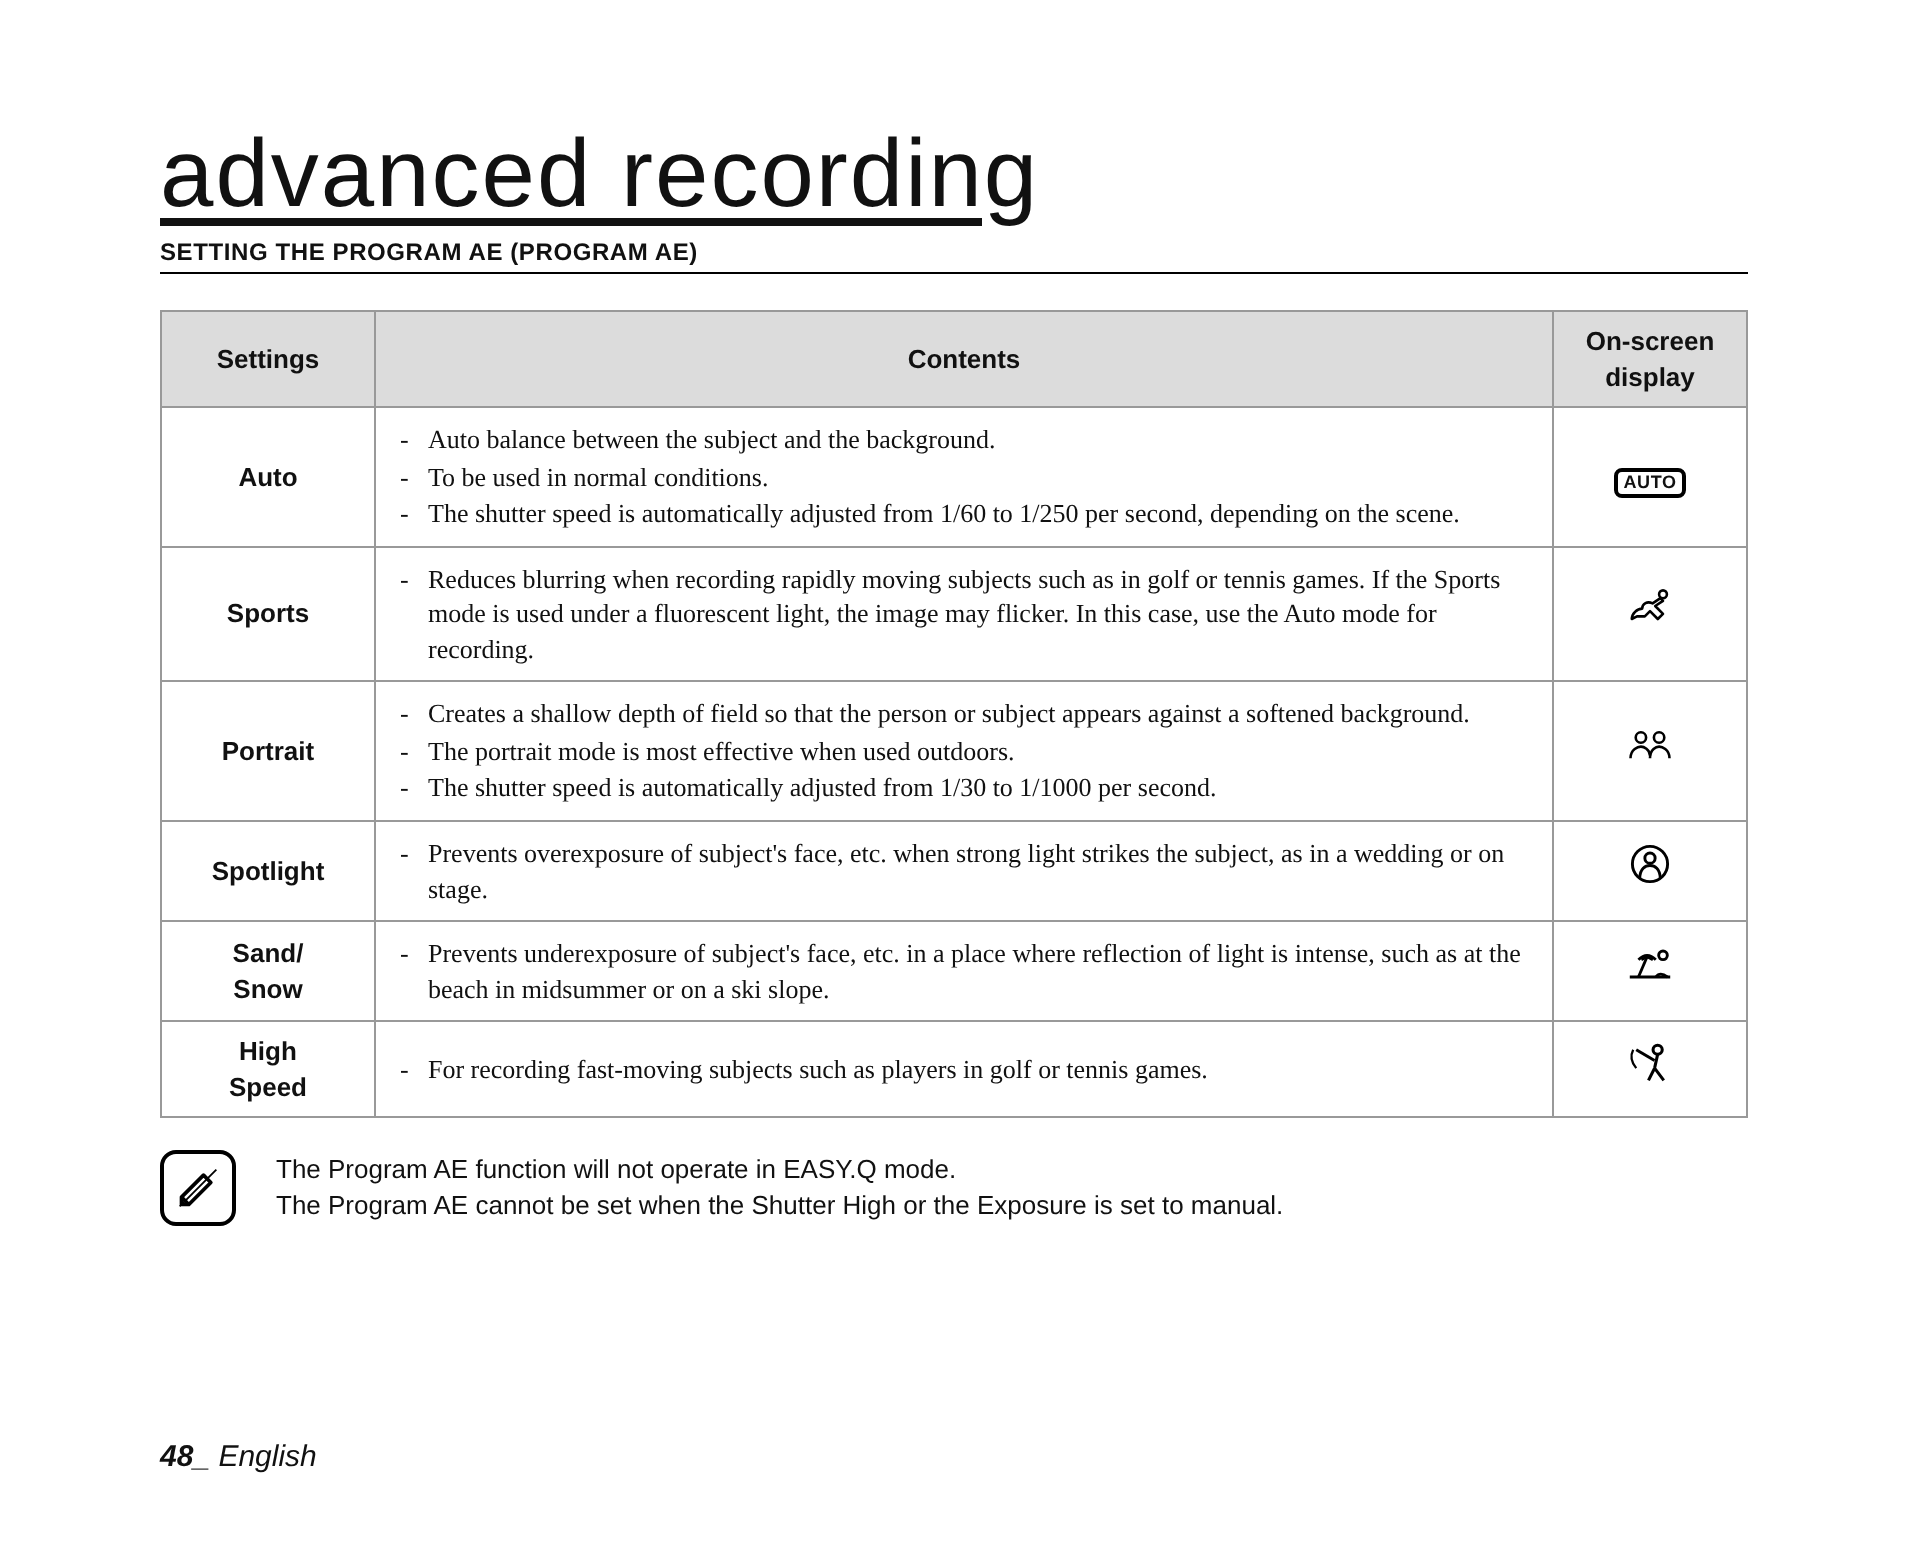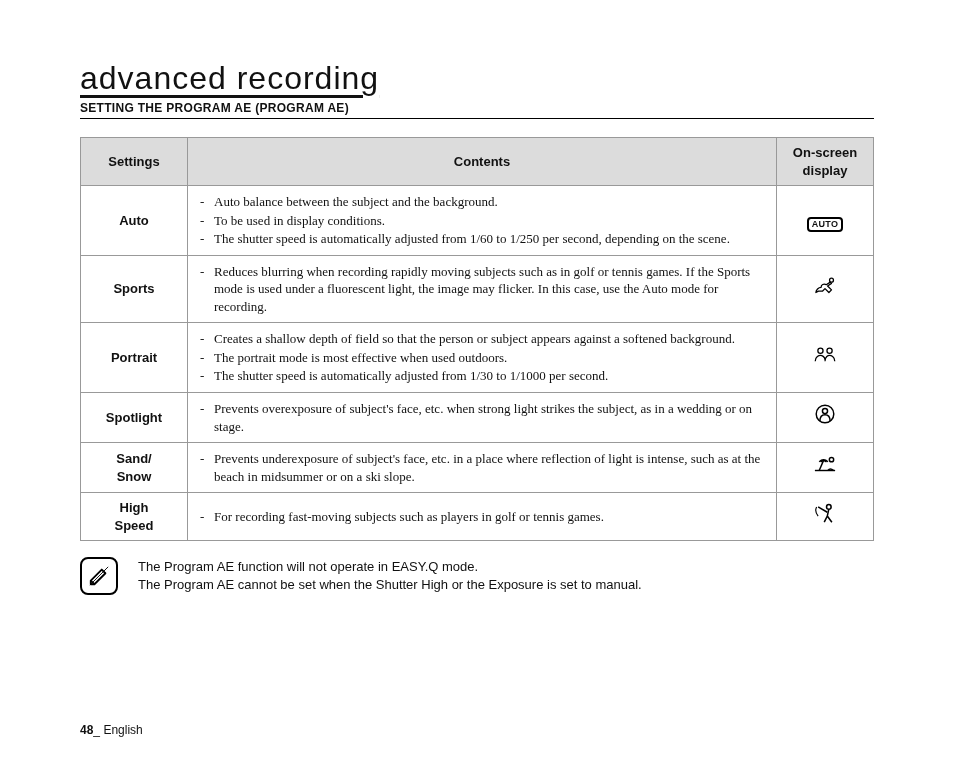--- a/index.html
+++ b/index.html
@@ -10,21 +10,21 @@
     color: #111;
   }
   .page {
     width: 954px;
     height: 773px;
     box-sizing: border-box;
     padding: 60px 80px 30px 80px;
     position: relative;
   }
   .title {
-    font-size: 32px;
+    font-size: 48px;
     font-weight: 300;
     letter-spacing: 1px;
     text-decoration: underline;
     text-underline-offset: 6px;
     margin: 0 0 4px 0;
   }
   .section-heading {
     font-size: 12px;
     font-weight: bold;
     letter-spacing: 0.3px;
@@ -91,21 +91,22 @@
     margin-right: 20px;
     display: flex;
     align-items: center;
     justify-content: center;
     flex-shrink: 0;
   }
   .footer {
     position: absolute;
     bottom: 36px;
     left: 80px;
-    font-size: 12px;
+    font-size: 15px;
+    font-style: italic;
   }
   .footer .pagenum {
     font-weight: bold;
   }
   .auto-box {
     display: inline-block;
     border: 2px solid #000;
     border-radius: 4px;
     font-size: 9px;
     font-weight: bold;
@@ -132,21 +133,21 @@
         <th>On-screen display</th>
       </tr>
     </thead>
     <tbody>
 
       <tr>
         <td class="setting-cell">Auto</td>
         <td>
           <ul class="dash">
             <li>Auto balance between the subject and the background.</li>
-            <li>To be used in display conditions.</li>
+            <li>To be used in normal conditions.</li>
             <li>The shutter speed is automatically adjusted from 1/60 to 1/250 per second, depending on the scene.</li>
           </ul>
         </td>
         <td class="icon-cell">
           <span class="auto-box">AUTO</span>
         </td>
       </tr>
 
       <tr>
         <td class="setting-cell">Sports</td>

